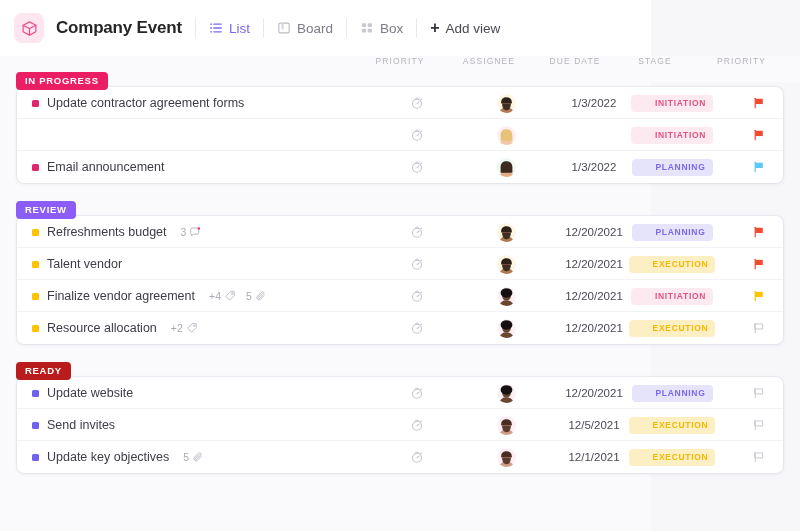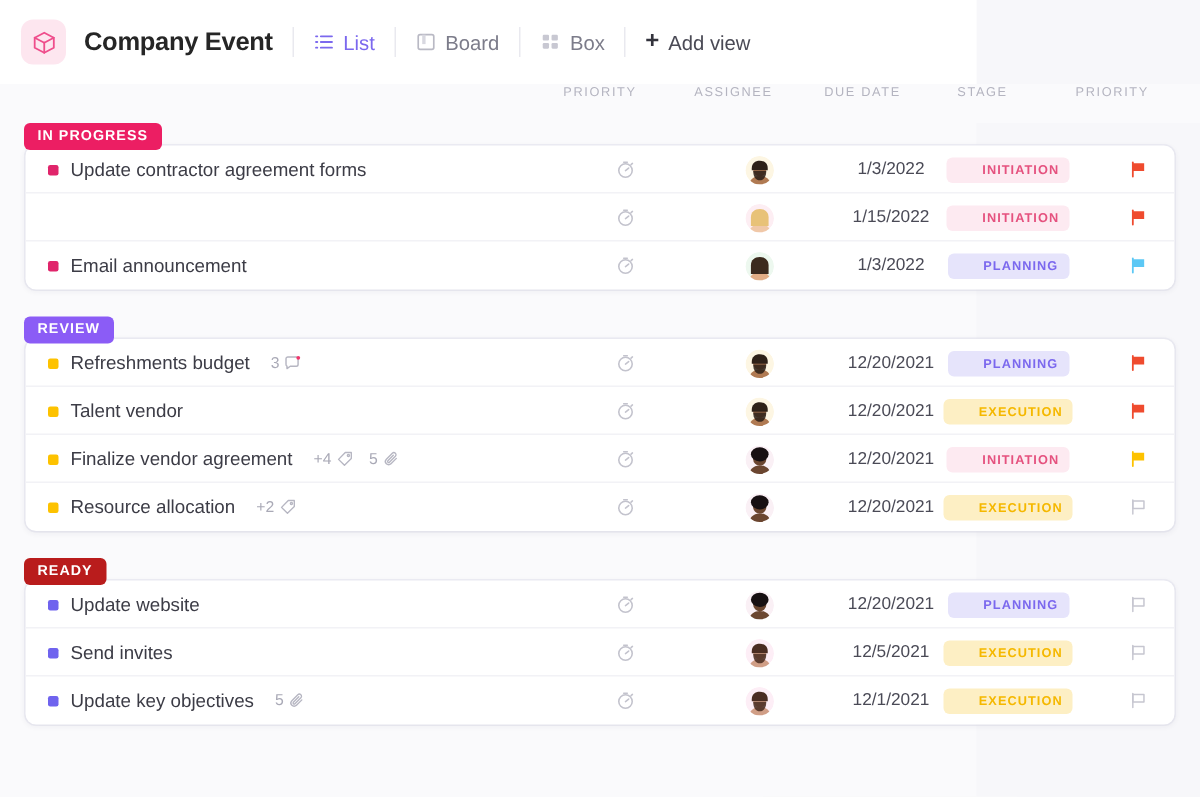--- a/index.html
+++ b/index.html
@@ -45,21 +45,21 @@
     position: absolute; left: 0; top: 56px; width: 800px; height: 26px;
     background: #fafafc;
   }
   .colhead {
     position: absolute; top: 0;
     font-size: 8.5px; letter-spacing: 1.1px; color: #b4b4c0;
     font-weight: normal; text-align: center;
   }
 
   
-  .groups { position: absolute; left: 0; top: 80px; width: 800px; }
+  .groups { position: absolute; left: 0; top: 70px; width: 800px; }
   .group { margin-bottom: 16px; }
   .group-badge {
     display: inline-block;
     margin-left: 16px;
     padding: 3px 9px 4px 9px;
     border-radius: 4px;
     font-size: 9.5px; font-weight: bold; letter-spacing: 0.7px;
     color: #ffffff; text-transform: uppercase;
     position: relative; z-index: 3;
   }
@@ -238,23 +238,20 @@
       <div class="cell cell-center assignee-cell">
         <span>
                 <svg class="avatar" viewBox="0 0 20 20">
     <circle cx="10" cy="10" r="10" fill="#fdeef3"></circle>
     <path d="M2.6 20c.7-4 3.6-6 7.4-6s7.1 2 7.4 6z" fill="#f0c8a8"></path>
     <circle cx="10" cy="9.6" r="4.6" fill="#f0c8a8"></circle>
     <path d="M3.8 9.5c0-4 2.6-6 6.2-6s6.2 2 6.2 6v6H3.8z" fill="#e8c278"></path>
                 </svg>
               </span>
       </div>
-      <div class="cell due-cell">
-        <span class="due-text">1/15/2022</span>
-      </div>
       <div class="cell stage-cell">
         <span class="chip chip-initiation">INITIATION</span>
       </div>
       <div class="cell cell-center prio-cell">
         <span>
                 <svg width="14" height="14" viewBox="0 0 20 20">
     <path d="M4.6 3.3v13.4" stroke="#ef4b2e" stroke-width="1.7" stroke-linecap="round"></path>
     <path d="M4.6 4.1h10.8v7.4H4.6z" fill="#ef4b2e"></path>
                 </svg>
               </span>

